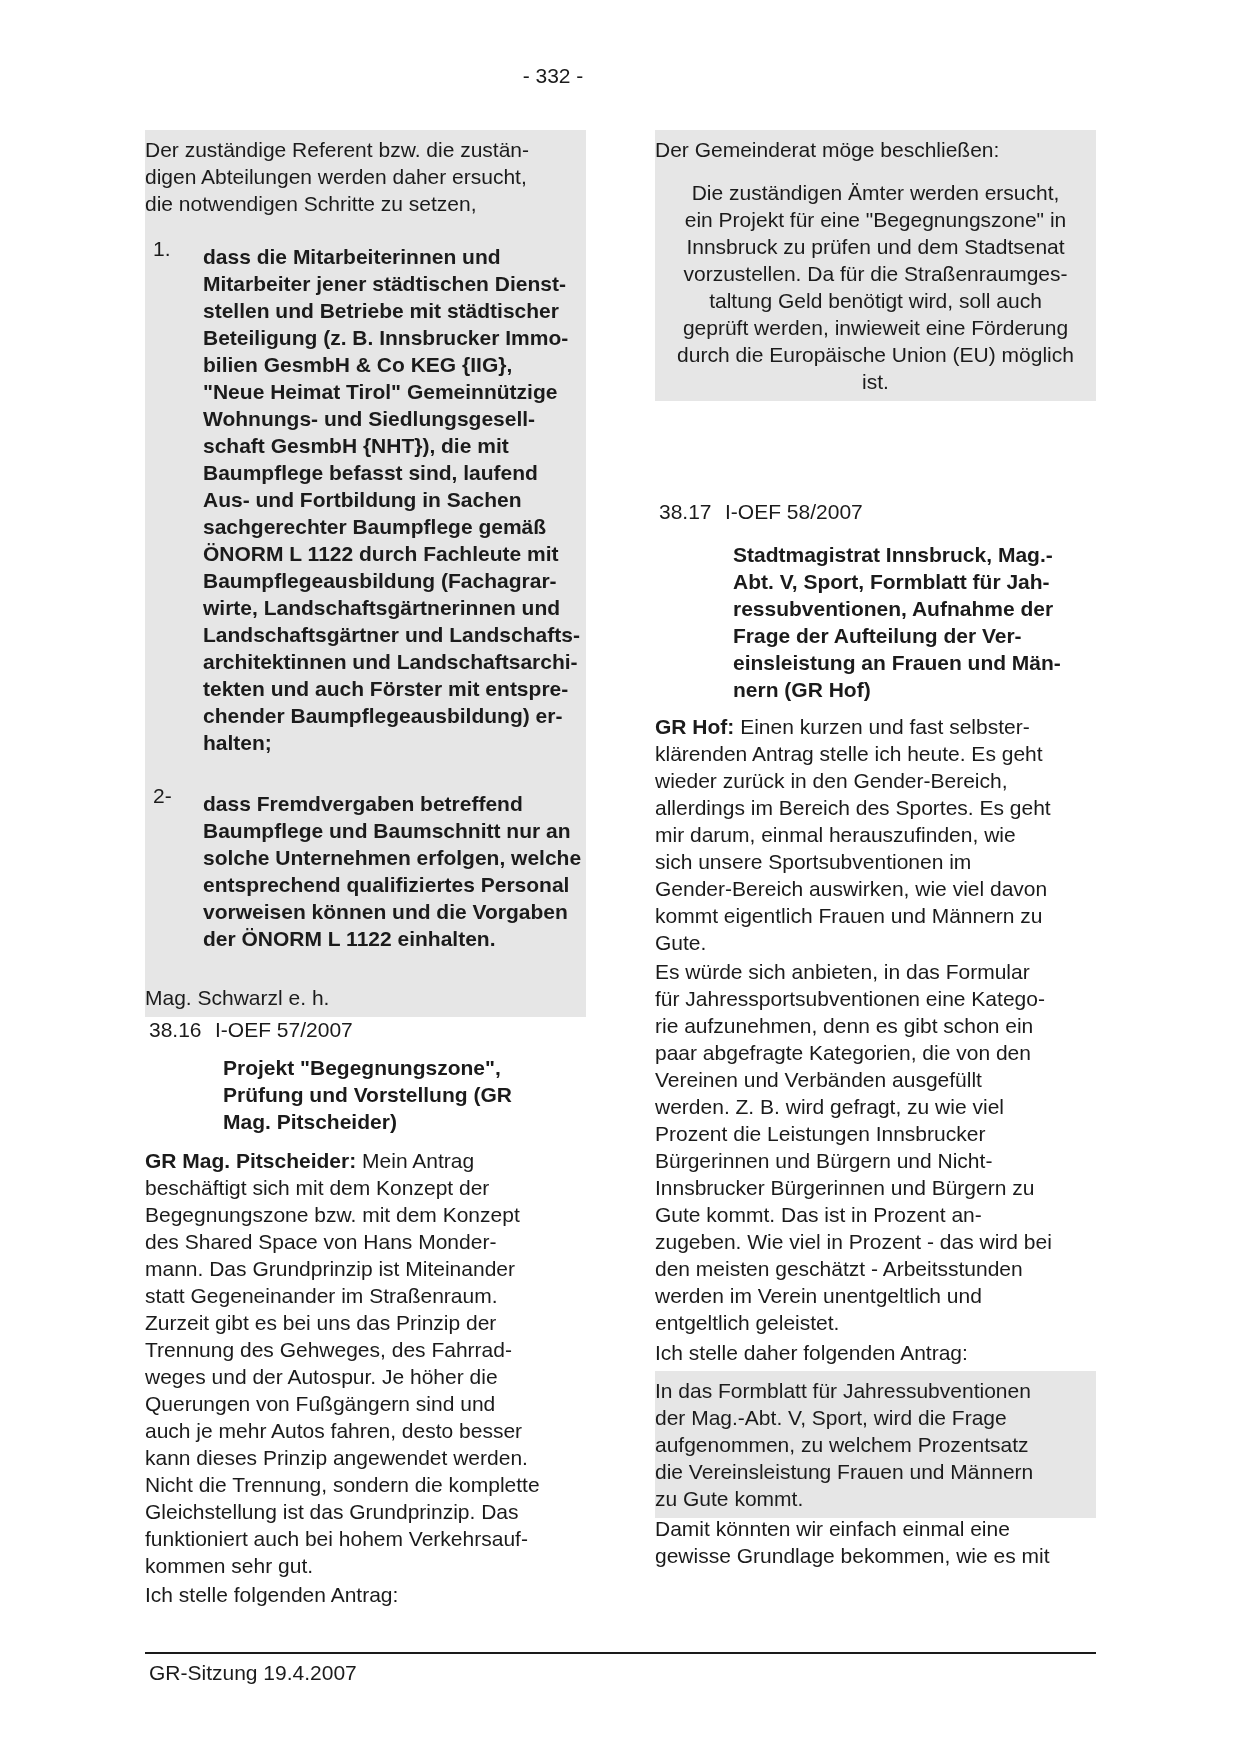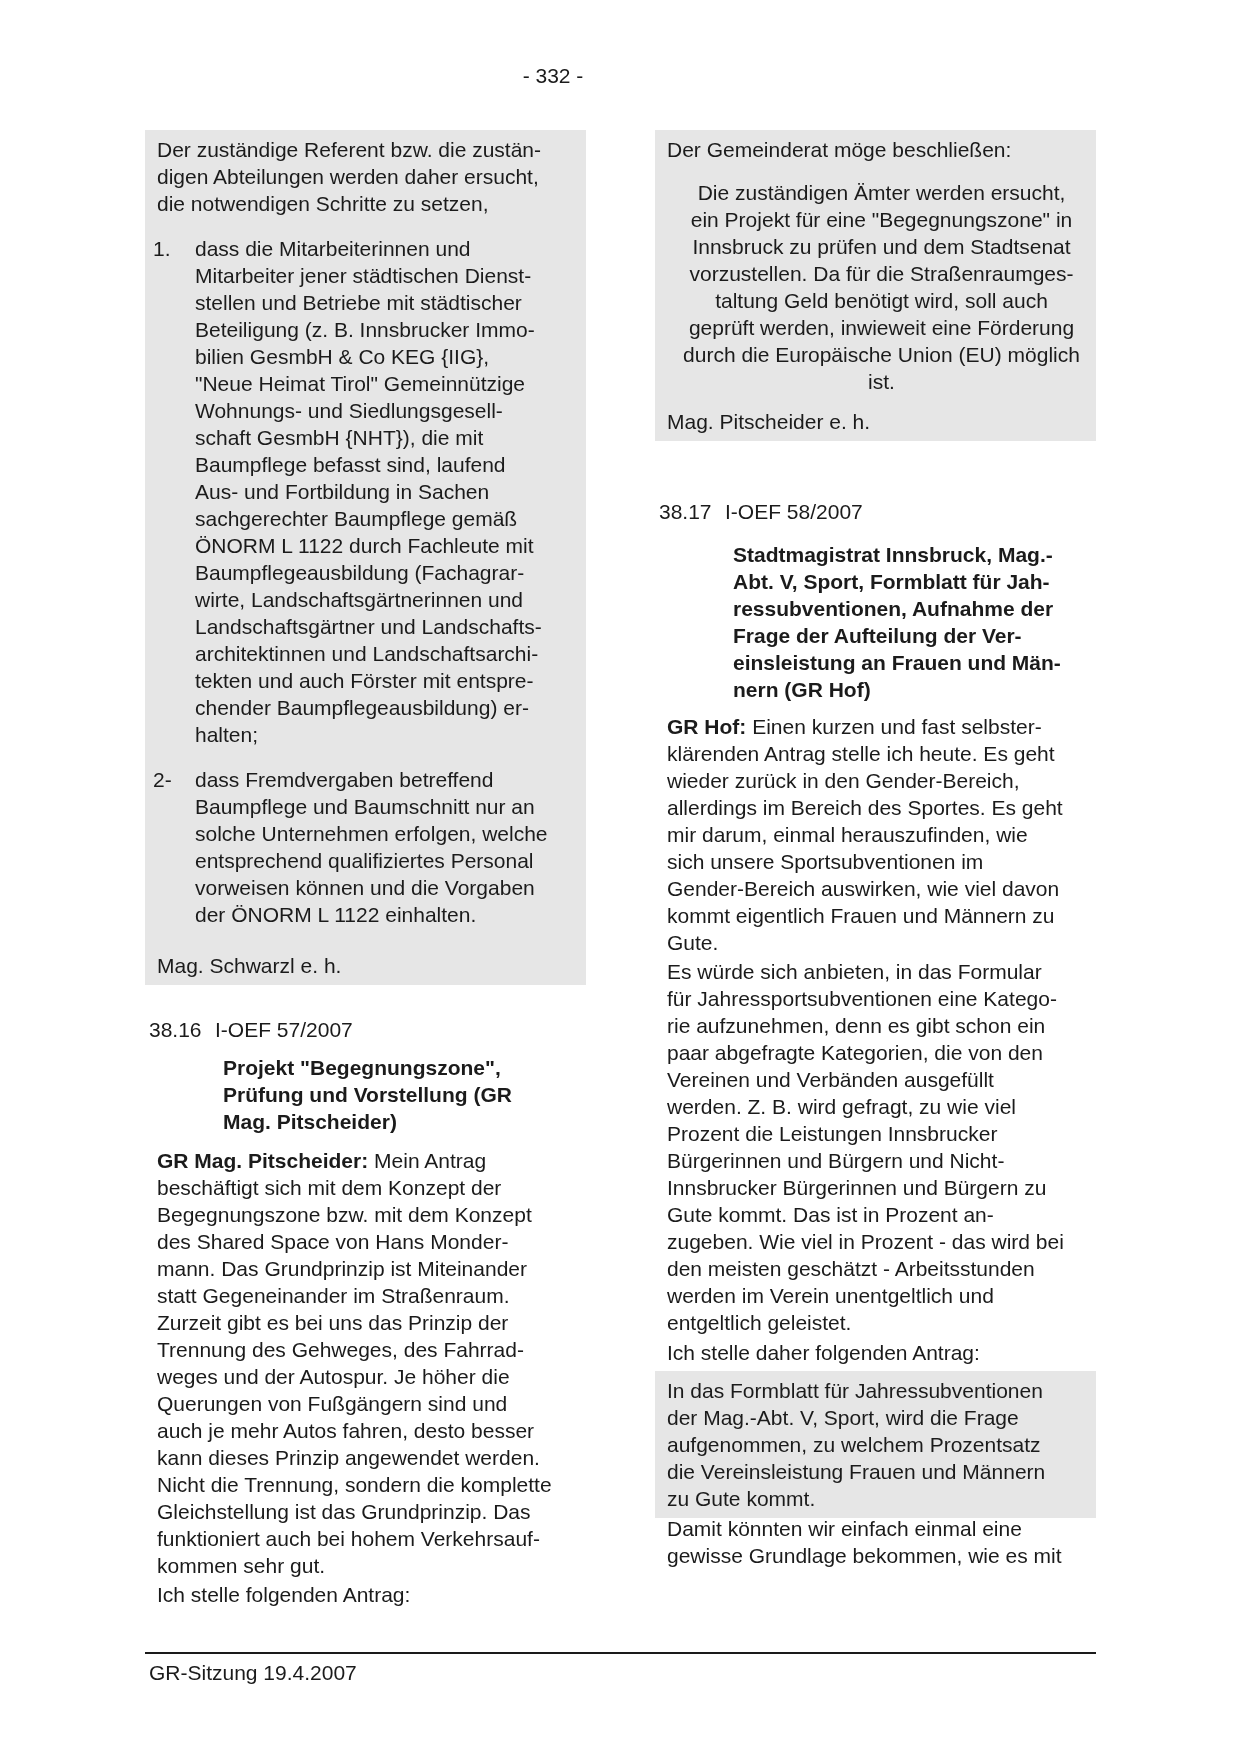--- a/index.html
+++ b/index.html
@@ -18,26 +18,26 @@
     position: absolute;
     top: 62px;
     left: 553px;
     transform: translateX(-50%);
     white-space: pre;
   }
   .col { position: absolute; top: 0; width: 441px; }
   .col-left  { left: 145px; }
   .col-right { left: 655px; }
   .blk { position: absolute; left: 0; width: 100%; box-sizing: border-box; }
-  .txt { margin: 0; white-space: pre; padding-left: 12px; }
+  .txt { margin: 0; white-space: pre; padding-left: 0; }
   .hl { background: #e6e6e6; padding: 6px 0; }
   .hl .para2 { margin-top: 16px; text-align: center; }
   .li { display: flex; padding-left: 8px; margin-top: 18px; }
   .li-num { flex: 0 0 42px; width: 42px; white-space: pre; }
-  .li-text { flex: 1 1 auto; margin: 0; white-space: pre; padding-left: 0; }
+  .li-text { flex: 1 1 auto; margin: 8px; white-space: pre; padding-left: 0; font-weight: bold; }
   .sig-left  { margin-top: 24px; }
   .sig-right { margin-top: 13px; }
   .sig-motion { margin-top: 12px; }
   .sec-head { display: flex; font-weight: normal; }
   .sec-num { flex: 0 0 66px; width: 66px; padding-left: 4px; white-space: pre; }
   .sec-code { white-space: pre; }
   .sub-head { font-weight: bold; padding-left: 78px; margin: 0; white-space: pre; }
   .lead { font-weight: bold; }
   .footer-rule {
     position: absolute;
@@ -130,21 +130,20 @@
     <div class="blk hl" style="top:130px">
       <p class="txt">Der Gemeinderat möge beschließen:</p>
       <p class="txt para2">Die zuständigen Ämter werden ersucht,
 ein Projekt für eine "Begegnungszone" in
 Innsbruck zu prüfen und dem Stadtsenat
 vorzustellen. Da für die Straßenraumges-
 taltung Geld benötigt wird, soll auch
 geprüft werden, inwieweit eine Förderung
 durch die Europäische Union (EU) möglich
 ist.</p>
-      <p class="txt sig-right">Mag. Pitscheider e. h.</p>
     </div>
 
     <div class="blk sec-head" style="top:498px">
       <span class="sec-num">38.17</span>
       <span class="sec-code">I-OEF 58/2007</span>
     </div>
 
     <p class="blk sub-head" style="top:541px">Stadtmagistrat Innsbruck, Mag.-
 Abt. V, Sport, Formblatt für Jah-
 ressubventionen, Aufnahme der

